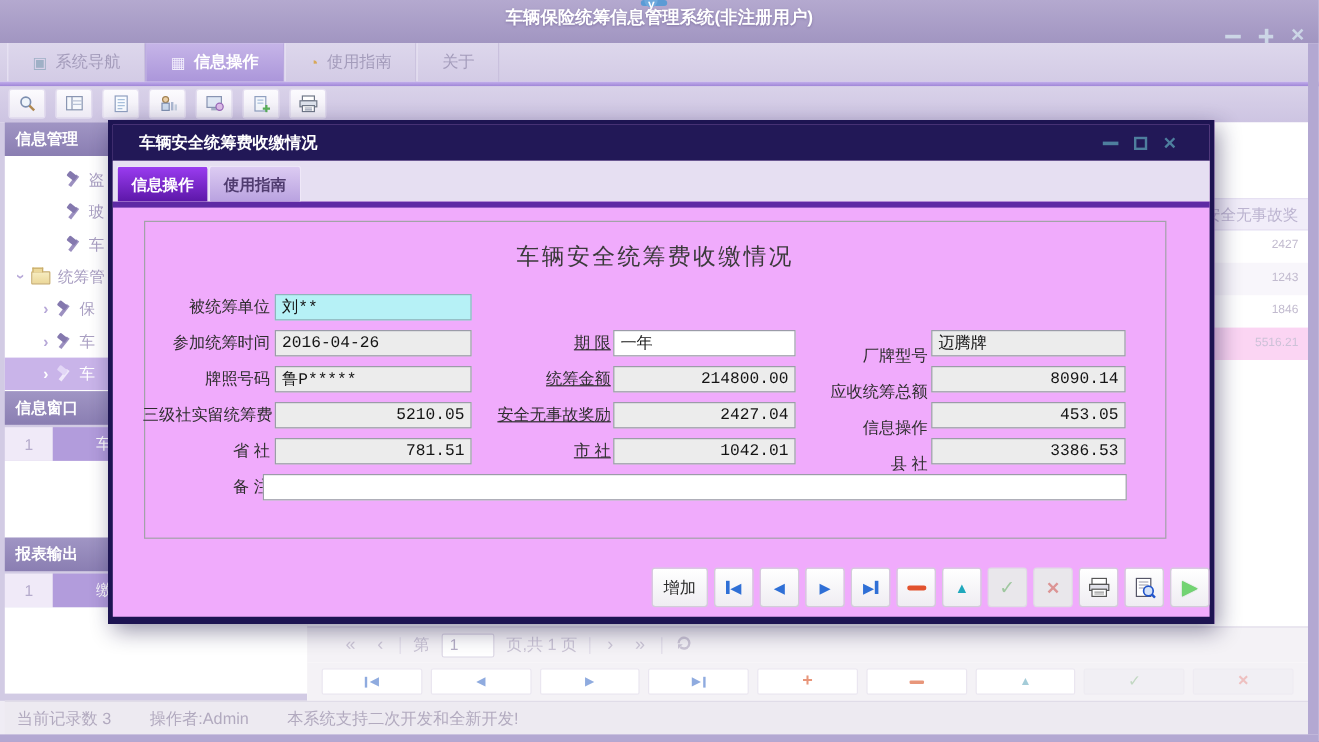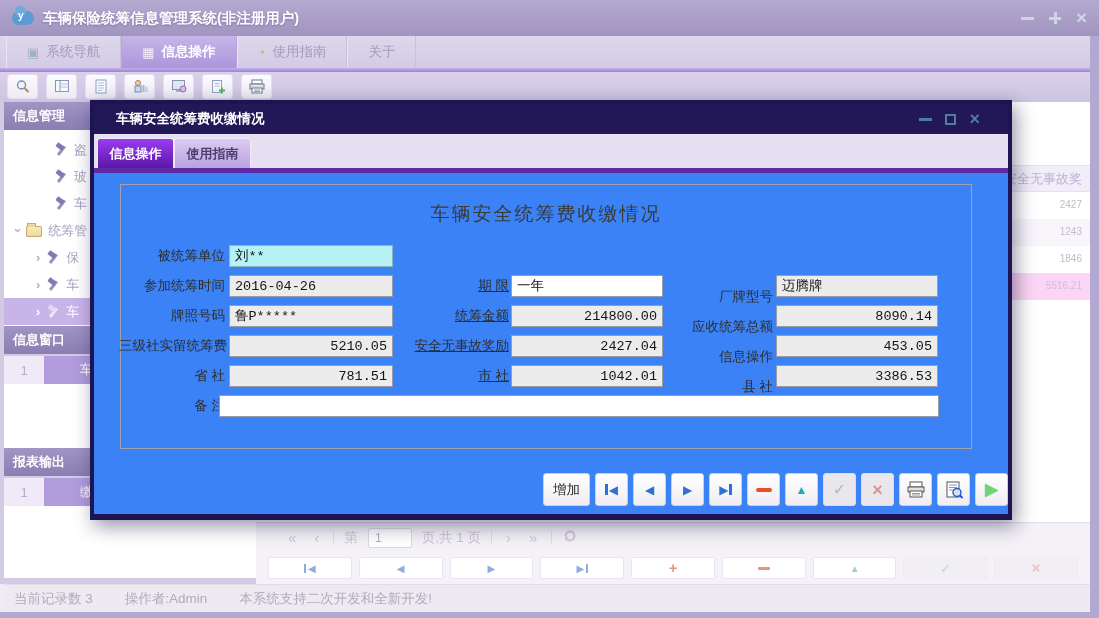--- a/index.html
+++ b/index.html
@@ -2,21 +2,21 @@
 <html><head>
 <meta charset="utf-8">
 <style>
 * { margin:0; padding:0; box-sizing:border-box; }
 html,body { background:#8d81b5; }
 body { font-family:"Liberation Sans","DejaVu Sans",sans-serif; }
 #app { position:relative; width:1099px; height:618px; overflow:hidden; background:#efecf4; }
 
 
 .titlebar { position:absolute; left:0; top:0; width:1099px; height:36px;
-  background:linear-gradient(#b4a9cf,#a195c1); display:flex; align-items:center; padding:0 12px; }
+  background:linear-gradient(#b4a9cf,#a195c1); display:flex; align-items:center; padding:0 12px;flex-direction:column; }
 .cloud { position:relative; width:22px; height:14px; background:#5b9bd5; border-radius:8px; margin-right:9px; }
 .cloud::before { content:""; position:absolute; left:3px; top:-5px; width:11px; height:11px; background:#6fa9dd; border-radius:50%; }
 .cloud::after { content:"y"; position:absolute; left:6px; top:-1px; color:#fff; font-size:10px; font-weight:bold; }
 .wtitle { color:#fff; font-weight:bold; font-size:14.5px; text-shadow:0 1px 2px rgba(60,40,100,.35); }
 .wctrl { margin-left:auto; display:flex; align-items:center; gap:15px; }
 .wmin { width:13px; height:3px; background:#ccd6e6; }
 .wrest { position:relative; width:12px; height:12px; }
 .wrest::before { content:""; position:absolute; left:5px; top:0; width:3px; height:12px; background:#ccd6e6; }
 .wrest::after { content:""; position:absolute; left:0; top:5px; width:12px; height:3px; background:#ccd6e6; }
 .wclose { color:#ccd6e6; font-size:19px; font-weight:bold; line-height:12px; }
@@ -96,21 +96,21 @@
 
 
 .statusbar { position:absolute; left:4px; top:584px; width:1090px; height:28px; background:#edeaf1;
   border-top:1px solid #e0dce8; display:flex; align-items:center; gap:32px; padding-left:10px;
   color:#b2aabf; font-size:13.5px; }
 .rstrip { position:absolute; left:1090px; top:36px; width:9px; height:576px; background:#b3a8d2; }
 .bstrip { position:absolute; left:0; top:612px; width:1099px; height:6px; background:#b3a8d2; }
 
 
 .modal { position:absolute; left:90px; top:100px; width:922px; height:420px;
-  border:4px solid #1d1452; border-bottom-width:6px; background:#3b82f6; z-index:10;
+  border:4px solid #1d1452; border-bottom-width:6px; background:#f0abfc; z-index:10;
   box-shadow:4px 6px 18px rgba(18,10,60,.45); }
 .mtitle { height:30px; background:#221857; display:flex; align-items:center; padding:0 16px 0 22px; }
 .mtitle .mt { color:#fff; font-weight:bold; font-size:13.5px; }
 .mctrl { margin-left:auto; display:flex; align-items:center; gap:13px; margin-right:12px; }
 .mmin { width:13px; height:3px; background:#4e7e9e; }
 .mmax { width:11px; height:11px; border:2px solid #4e7e9e; }
 .mclose { color:#4e7e9e; font-size:18px; font-weight:bold; line-height:11px; }
 .mtabs { height:34px; background:#e6dff2; display:flex; align-items:flex-end; padding-left:3px; }
 .mtab { width:77px; height:30px; display:flex; align-items:center; justify-content:center;
   font-size:13px; font-weight:bold; border-radius:3px 3px 0 0; border:1px solid #efe8f8; border-bottom:none; }

